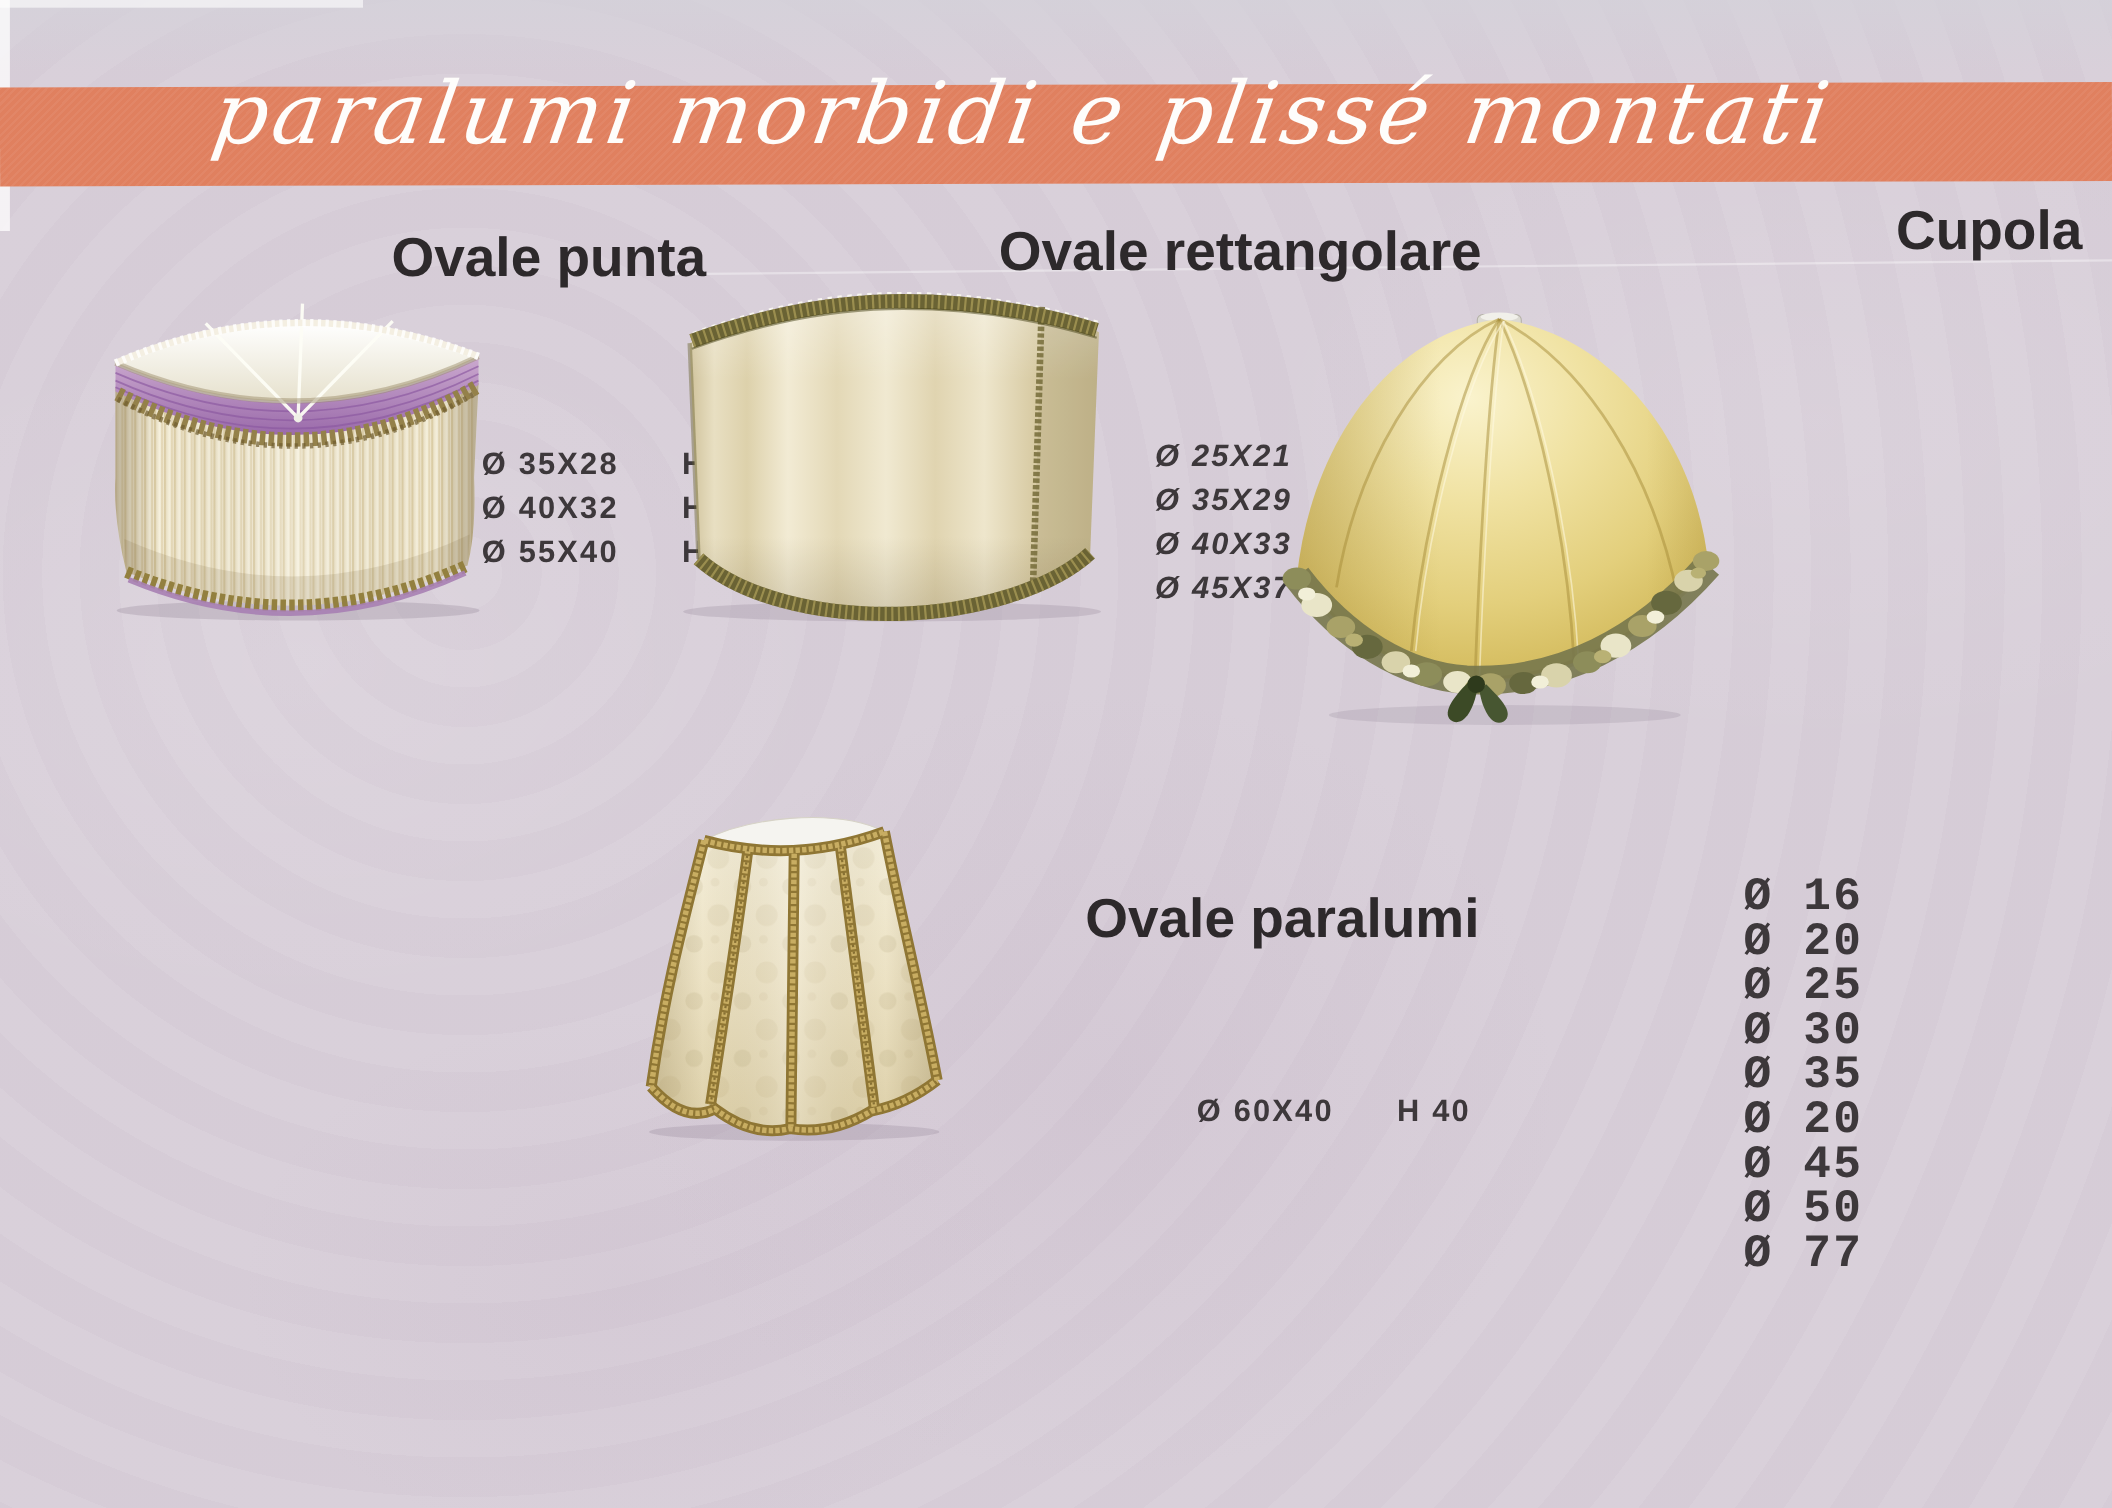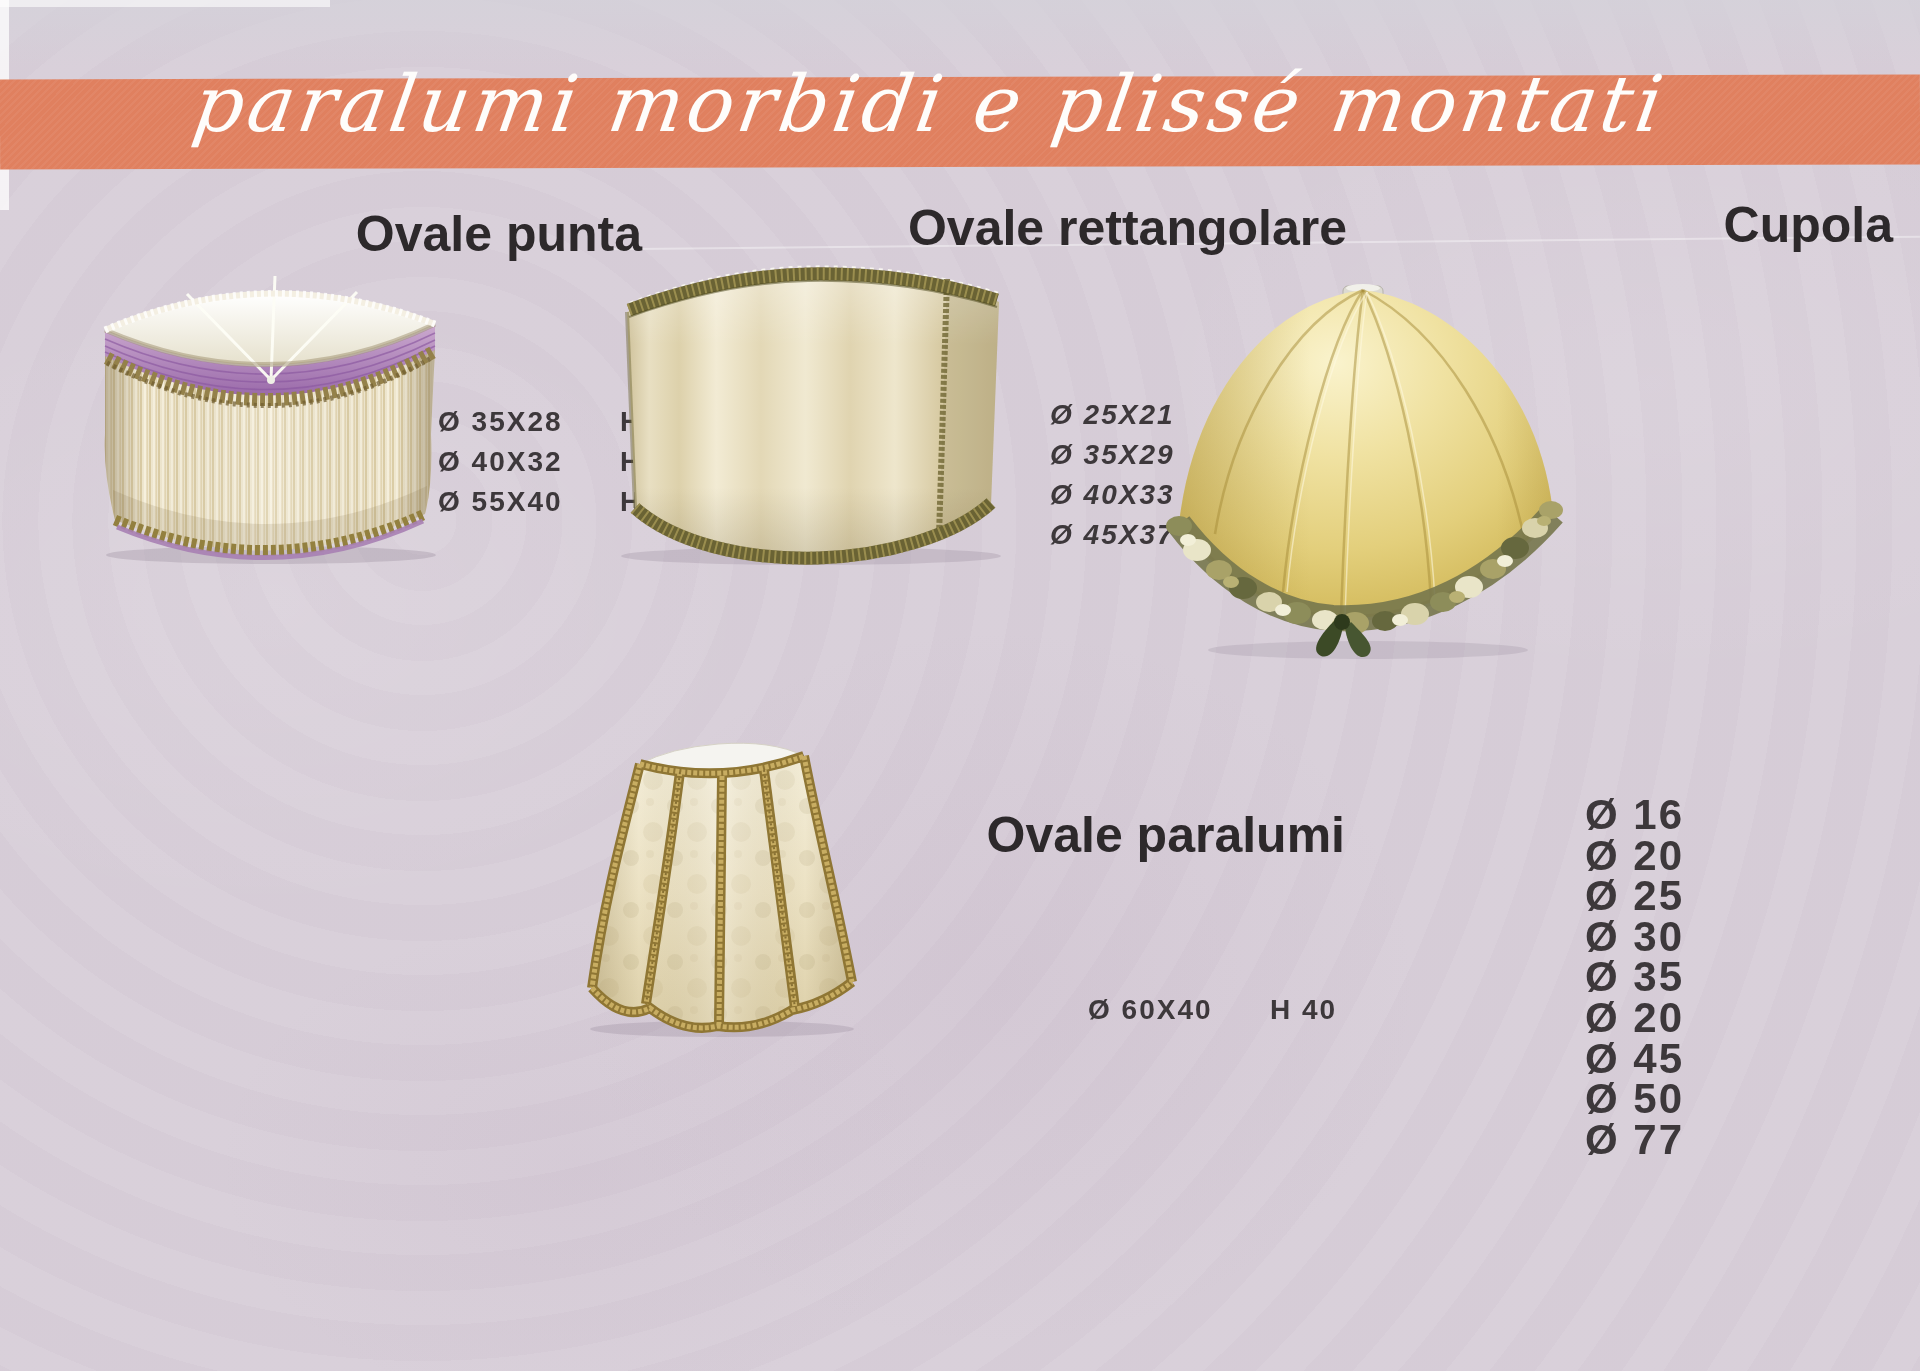--- a/index.html
+++ b/index.html
@@ -33,30 +33,30 @@
     transform:skewX(-9deg);white-space:nowrap;
   }
 
   .title{
     position:absolute;width:520px;text-align:right;
     font-weight:bold;font-size:50px;line-height:54px;color:#2d292b;
     letter-spacing:0px;white-space:nowrap;
   }
   .title-punta{left:122px;top:207px;}
   .title-rett{left:827px;top:201px;}
-  .title-cupola{left:1373px;top:182px;margin-top:16px;}
+  .title-cupola{left:1373px;top:182px;}
   .title-sagomato{left:825px;top:808px;}
 
   .specs{position:absolute;color:#3d383b;font-weight:bold;font-size:28px;letter-spacing:2px;}
   .spec-row{display:grid;grid-template-columns:182px auto;line-height:40px;white-space:nowrap;}
   .specs-1{left:438px;top:402px;}
   .specs-2{left:1050px;top:395px;font-style:italic;}
   .specs-4{left:1088px;top:990px;}
 
-  .dia-list{position:absolute;left:1585px;top:795px;color:#3d383b;font-weight:bold;font-size:42px;letter-spacing:2px;}
+  .dia-list{position:absolute;left:1585px;top:795px;color:#3d383b;font-weight:bold;font-size:42px;letter-spacing:2px;font-family:Liberation Mono, monospace;}
   .dia-item{line-height:40.6px;white-space:nowrap;}
 
   .photo{position:absolute;}
   .photo-punta{left:95px;top:252px;width:350px;height:315px;}
   .photo-rett{left:593px;top:246px;width:430px;height:322px;}
   .photo-cupola{left:1163px;top:282px;width:405px;height:380px;}
   .photo-sagomato{left:576px;top:740px;width:292px;height:300px;}
 </style>
 </head>
 <body>

